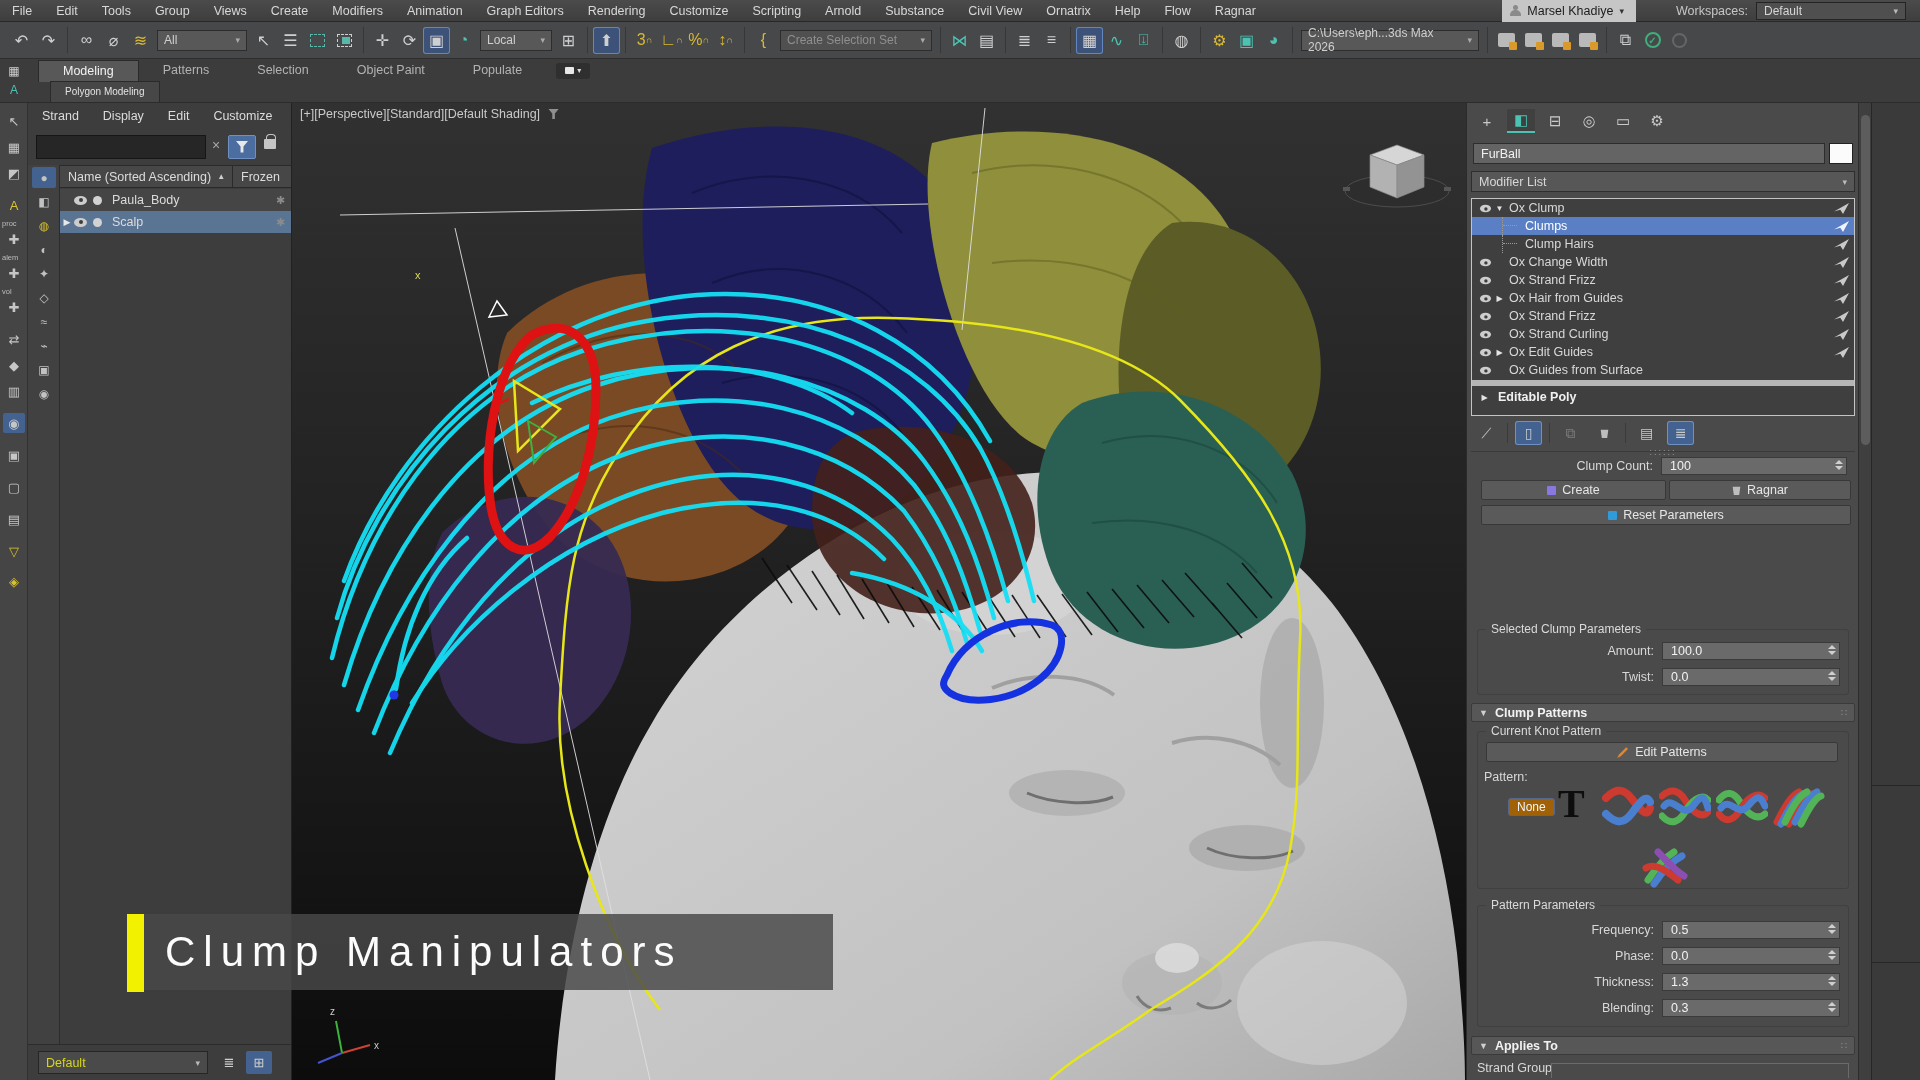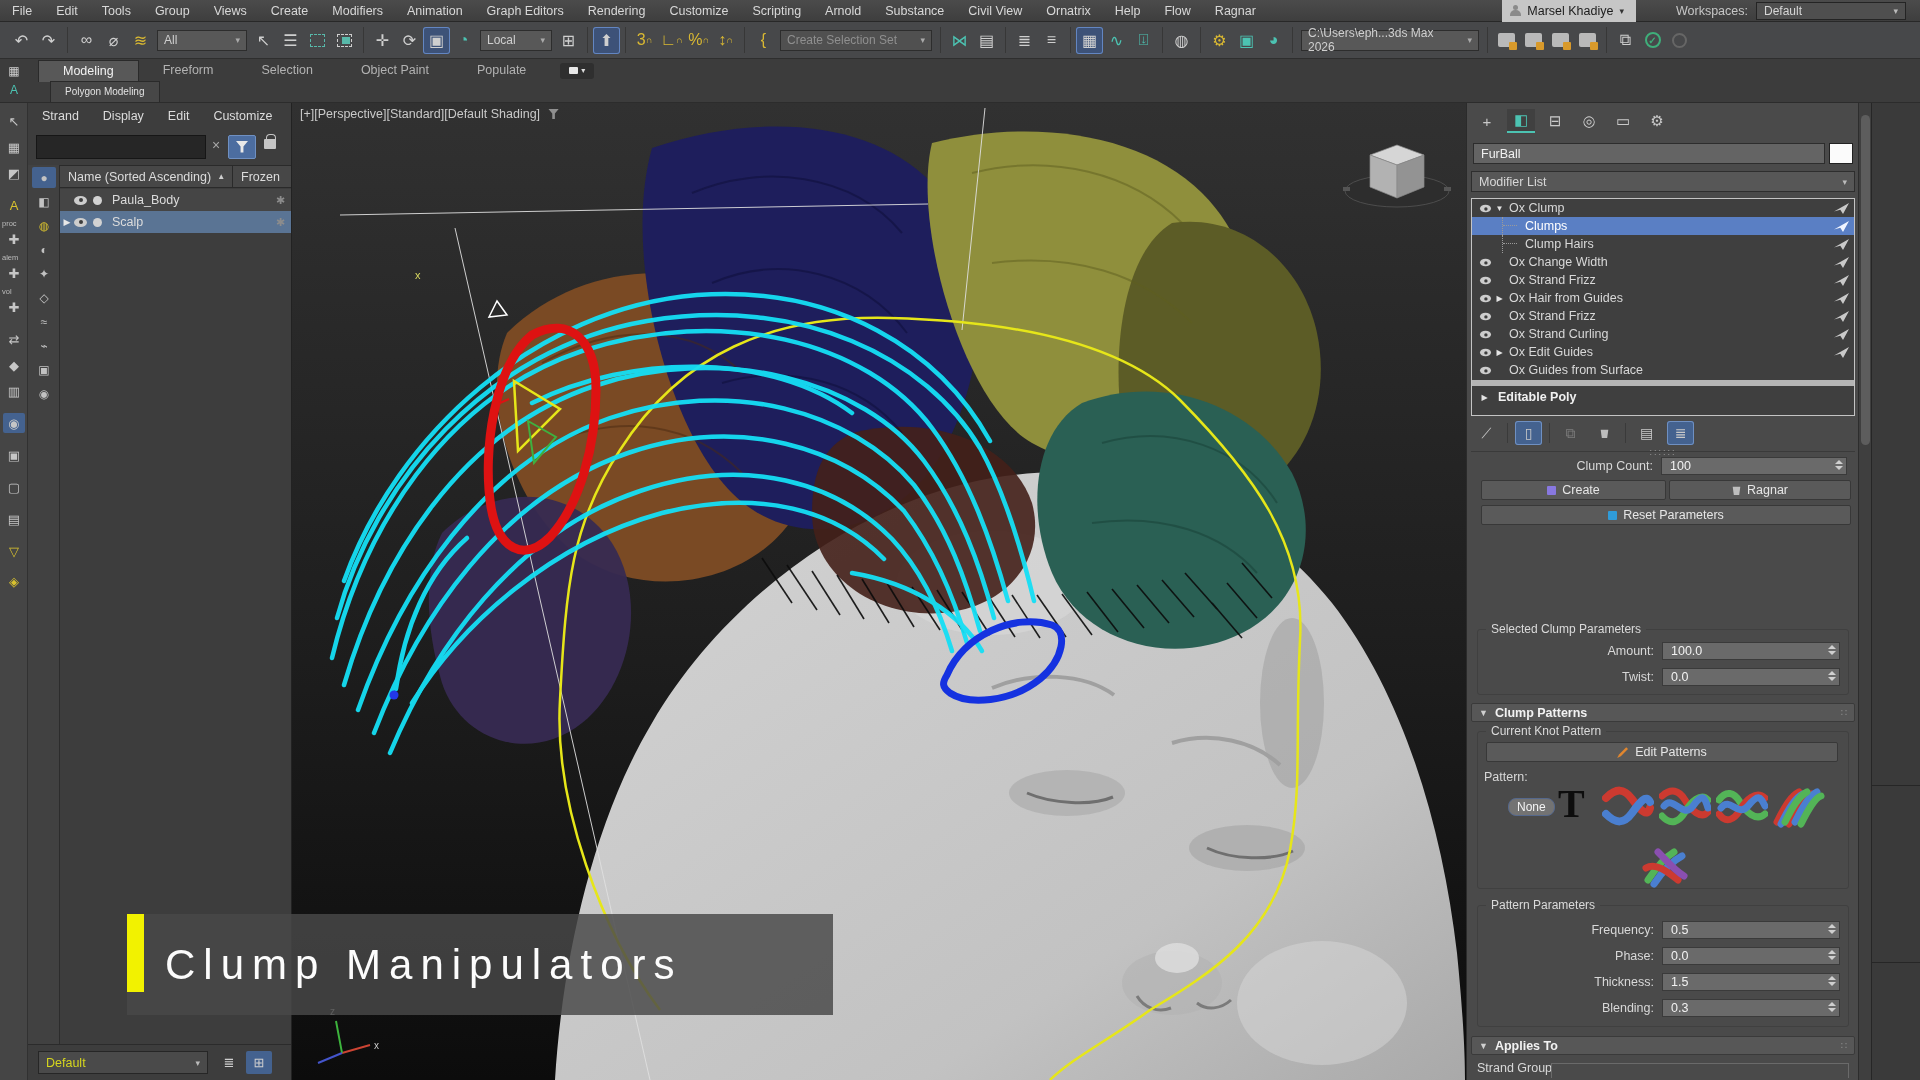--- a/index.html
+++ b/index.html
@@ -101,21 +101,21 @@
   .ex-bic { position:absolute; top:6px; width:26px; height:23px; display:flex; align-items:center; justify-content:center;
     color:#cfcfcf; font-size:13px; border-radius:2px; }
   .ex-bic.active { background:#44628f; }
 
   
   .viewport { position:absolute; left:292px; top:103px; width:1174px; height:977px; background:#111; }
   .vp-label { position:absolute; left:8px; top:4px; color:#c9c9c9; font-size:12.5px; display:flex; gap:8px; align-items:center; z-index:5; }
   .vp-funnel { width:11px; height:11px; background:#8f8f8f; clip-path:polygon(0 0,100% 0,62% 45%,62% 95%,38% 95%,38% 45%); }
 
   
-  .title-overlay { position:absolute; left:127px; top:914px; width:706px; height:101px; background:rgba(72,72,72,0.83);
+  .title-overlay { position:absolute; left:127px; top:914px; width:706px; height:76px; background:rgba(72,72,72,0.83);
     z-index:50; display:flex; align-items:center; }
   .title-accent { position:absolute; left:0; top:0; width:17px; height:78px; background:#f2f200; }
   .title-text { margin-left:38px; font-size:42px; letter-spacing:8px; color:#fcfcfc; font-weight:400; }
 
   
   .cmd { position:absolute; left:1466px; top:103px; width:392px; height:977px; background:#4a4a4a;
     border-left:1px solid #2b2b2b; font-size:12.5px; color:#d8d8d8; }
   .cmd-tabs { position:absolute; left:6px; top:6px; display:flex; gap:6px; }
   .cmd-tab { width:28px; height:24px; display:flex; align-items:center; justify-content:center; color:#c9c9c9; font-size:15px; }
   .cmd-tab.active { color:#4cc3b2; background:#404040; border-bottom:2px solid #4cc3b2; }
@@ -168,21 +168,21 @@
   .group { position:absolute; border:1px solid #404040; border-radius:3px; }
   .group-title { position:absolute; top:-8px; left:8px; background:#4a4a4a; padding:0 5px; font-size:12px; color:#dadada; white-space:nowrap; }
   .slider-track { position:absolute; height:2px; background:#e2e2e2; }
   .slider-handle { position:absolute; width:11px; height:19px; background:#2f7bd9; top:-9px; }
 
   .rollout { position:absolute; left:4px; width:384px; height:19px; background:#575757; border:1px solid #3a3a3a; border-radius:2px;
     display:flex; align-items:center; padding:0 7px; gap:7px; font-weight:bold; color:#f2f2f2; }
   .rollout .arr { font-size:9px; color:#cfcfcf; font-weight:normal; }
   .rollout .grip { margin-left:auto; color:#8a8a8a; font-size:10px; font-weight:normal; }
 
-  .none-btn { position:absolute; background:#737373; border:1px solid #55688c; border-radius:8px; color:#f4f4f4;
+  .none-btn { position:absolute; background:#a16207; border:1px solid #55688c; border-radius:3px; color:#f4f4f4;
     font-size:12px; padding:1px 8px; }
   .t-glyph { position:absolute; font-family:"Liberation Serif",serif; font-size:40px; font-weight:bold; color:#0d0d0d; line-height:1; }
   .braid { position:absolute; }
 
   .scrollbar { position:absolute; left:1858px; top:103px; width:13px; height:977px; background:#3f3f3f; border-left:1px solid #2d2d2d; }
   .scroll-thumb { position:absolute; left:2px; top:12px; width:9px; height:330px; background:#5d5d5d; border-radius:5px; }
   .right-void { position:absolute; left:1871px; top:103px; width:49px; height:977px; background:#3a3a3a; border-left:1px solid #262626; }
   .rv-line { position:absolute; left:0; width:49px; border-top:1px solid #262626; }
 </style>
 </head>
@@ -310,21 +310,21 @@
       </span>
   </div>
 
   <div class="ribbon">
     <div class="ribbon-left-icons">
       <span class="rli">▦</span>
       <span class="rli" style="color:#4cc3b2">A</span>
     </div>
     <div class="ribbon-tabs">
       <span class="ribbon-tab active">Modeling</span>
-      <span class="ribbon-tab">Freeform</span>
+      <span class="ribbon-tab">Patterns</span>
       <span class="ribbon-tab">Selection</span>
       <span class="ribbon-tab">Object Paint</span>
       <span class="ribbon-tab">Populate</span>
       <span class="ribbon-flyout"><span class="sq"></span>▾</span>
     </div>
     <div class="panel-tab">Polygon Modeling</div>
   </div>
 
   <div class="left-strip">
     <span class="ls-icon" style="top:8px">↖</span>
@@ -786,21 +786,21 @@
           <span>0.0</span>
           <span class="spinner">
               <i class="up"></i>
               <i class="dn"></i>
             </span>
         </div>
       </div>
       <div class="param-row" style="left:4px; top:66px; width:358px;">
         <span class="param-label">Thickness:</span>
         <div class="spin">
-          <span>1.5</span>
+          <span>1.3</span>
           <span class="spinner">
               <i class="up"></i>
               <i class="dn"></i>
             </span>
         </div>
       </div>
       <div class="param-row" style="left:4px; top:92px; width:358px;">
         <span class="param-label">Blending:</span>
         <div class="spin">
           <span>0.3</span>

